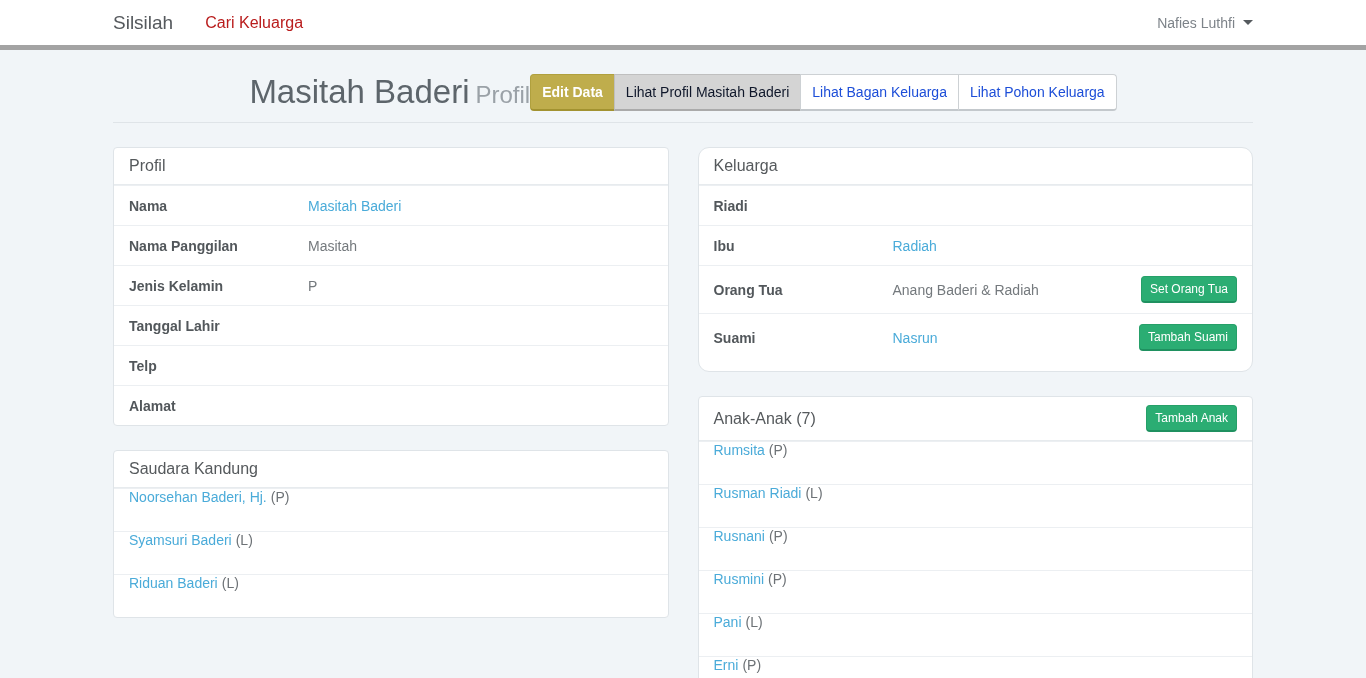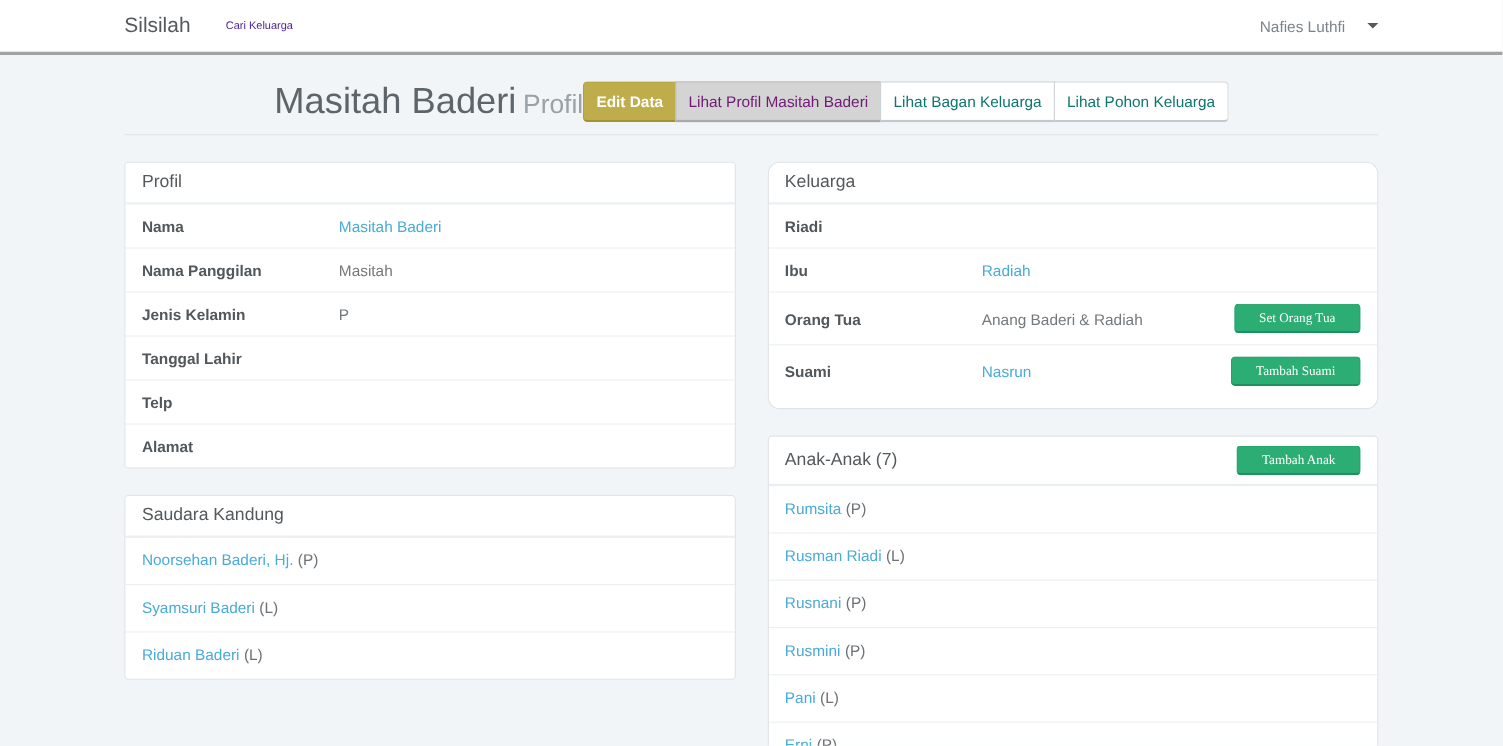--- a/index.html
+++ b/index.html
@@ -12,35 +12,35 @@
   body {
     font-family: "Liberation Sans", sans-serif;
     background: #f1f5f8;
     color: #5d6468;
     font-size: 14px;
   }
   
   .navbar {
     height: 50px;
     background: #ffffff;
-    border-bottom: 3px solid #a3a3a3;
+    border-bottom: 5px solid #a3a3a3;
   }
   .navbar-inner {
     width: 1140px; margin: 0 auto; height: 100%;
     display: flex; align-items: center;
   }
   .brand {
     font-size: 19px; color: #55595d; text-decoration: none;
     margin-right: 32px; cursor: pointer;
   }
   .nav-link {
-    font-size: 10px; color: #4c1d95; text-decoration: none; cursor: pointer;
+    font-size: 16px; color: #b91c1c; text-decoration: none; cursor: pointer;
   }
   .user-menu {
-    margin-left: auto; display: flex; align-items: center; gap: 20px;
+    margin-left: auto; display: flex; align-items: center; gap: 8px;
     font-size: 14px; color: #7d8389; cursor: pointer;
   }
   .caret {
     width: 0; height: 0; display: inline-block;
     border-left: 5px solid transparent;
     border-right: 5px solid transparent;
     border-top: 5px solid #555a5e;
   }
   
   .container { width: 1140px; margin: 0 auto; }
@@ -50,34 +50,34 @@
   }
   .page-title { font-size: 33px; font-weight: 400; color: #5d656b; line-height: 1.15; }
   .page-title .sub { font-size: 24px; color: #9aa1a7; margin-left: 6px; }
   hr.head-rule { border: none; border-top: 1px solid #dfe4e8; margin: 11px 0 24px; }
   .row { display: flex; gap: 29px; align-items: flex-start; }
   .col { flex: 1; min-width: 0; display: flex; flex-direction: column; gap: 24px; }
   
   .btn-group { display: inline-flex; margin-top: 1px; }
   .btn {
     font-size: 14px; line-height: 18px; padding: 8px 11px;
-    background: #fff; color: #0f766e;
+    background: #fff; color: #1d4ed8;
     border: 1px solid #cdd1d4; border-bottom: 2px solid #c3c8cc;
     cursor: pointer; white-space: nowrap;
     font-family: "Liberation Sans", sans-serif;
   }
   .btn + .btn { margin-left: -1px; }
   .btn:first-child { border-radius: 4px 0 0 4px; }
   .btn:last-child { border-radius: 0 4px 4px 0; }
   .btn-gold {
     background: var(--gold); color: #fff;
     border-color: #b0a03e; border-bottom-color: #a29230; font-weight: bold;
   }
   .btn-active {
-    background: #d4d4d4; color: #701a75;
+    background: #d4d4d4; color: #0f172a;
     border-color: #bfbfbf; border-bottom-color: #aaaaaa;
   }
   
   .panel {
     background: #fff;
     border: 1px solid #dfe4e8;
     border-radius: 4px;
     width: 100%;
   }
   .panel-heading {
@@ -94,28 +94,28 @@
     min-height: 40px;
   }
   .prow:first-of-type { border-top: none; }
   .plabel { width: 179px; flex-shrink: 0; font-weight: bold; color: #52575b; }
   .pvalue { color: #74797d; flex: 1; }
   a.link { color: var(--link); text-decoration: none; cursor: pointer; }
   .gender { color: #6d7276; margin-left: 4px; }
   .pad-bottom { padding-bottom: 10px; border-radius: 11px; }
   .btn-sm-green {
     background: var(--green); color: #fff;
-    font-size: 12px; line-height: 14px; padding: 5px 22px;
+    font-size: 12px; line-height: 14px; padding: 5px 8px;
     border: 1px solid #26a069; border-bottom: 2px solid #1f9160;
     border-radius: 4px; cursor: pointer; white-space: nowrap;
-    font-family: Liberation Serif, serif;
+    font-family: Liberation Sans, sans-serif;
     margin-left: 48px;
   }
   .list-row {
-    padding: 12px 15px;
+    padding: 0 15px;
     border-top: 1px solid #eceff2;
     min-height: 43px;
   }
   .list-row:first-of-type { border-top: none; }
 </style>
 </head>
 <body>
 
 <nav class="navbar">
   <div class="navbar-inner">

